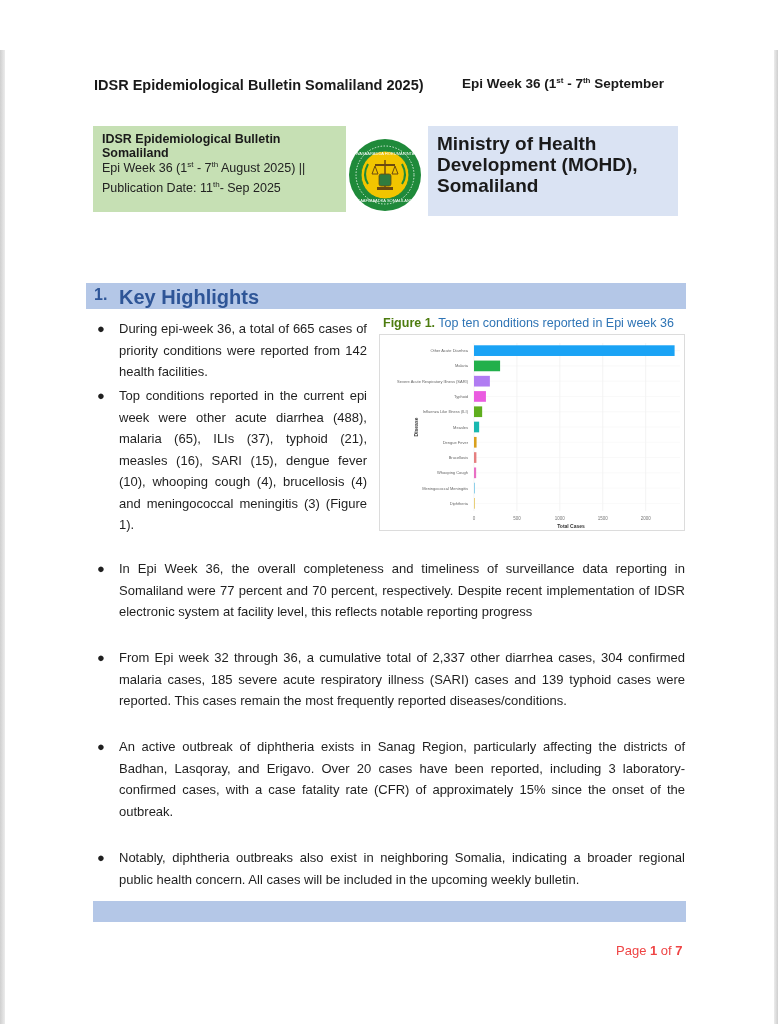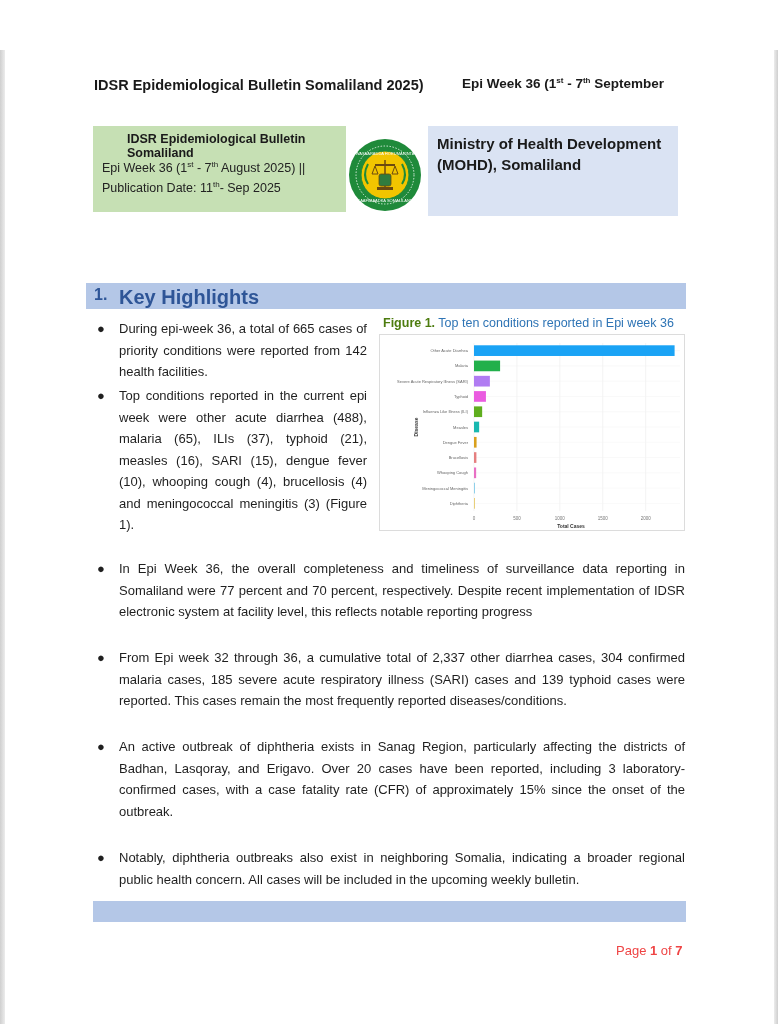--- a/index.html
+++ b/index.html
@@ -9,27 +9,27 @@
   }
   .edge-left { position: absolute; left: 0; top: 50px; width: 5px; bottom: 0; background: linear-gradient(to right, #cfcfcf, #ececec); }
   .edge-right { position: absolute; right: 0; top: 50px; width: 4px; bottom: 0; background: linear-gradient(to left, #cfcfcf, #ececec); }
   .edge-top { position: absolute; left: 0; right: 0; top: 0; height: 50px; background: #ffffff; }
 
   .title-left { position: absolute; left: 94px; top: 74px; width: 330px; font-weight: bold; font-size: 14.5px; line-height: 22px; }
   .title-right { position: absolute; left: 462px; top: 76px; font-weight: bold; font-size: 13.5px; }
   sup { font-size: 8px; vertical-align: super; line-height: 0; }
 
   .green-box { position: absolute; left: 93px; top: 126px; width: 253px; height: 86px; background: #c6e0b4; font-size: 12.5px; }
-  .green-box .gb-title { position: absolute; left: 9px; top: 6px; font-weight: bold; font-size: 12.5px; margin-left: 25px; }
+  .green-box .gb-title { position: absolute; left: 9px; top: 6px; font-weight: bold; font-size: 12.5px; }
   .green-box .gb-line { position: absolute; left: 9px; top: 32px; width: 240px; line-height: 20px; font-size: 12.5px; color: #222; }
 
   .logo { position: absolute; left: 348px; top: 138px; width: 74px; height: 74px; }
 
   .blue-box { position: absolute; left: 428px; top: 126px; width: 250px; height: 90px; background: #dae3f3; }
-  .blue-box .bb-title { position: absolute; left: 9px; top: 7px; width: 235px; font-weight: bold; font-size: 15px; line-height: 21px; }
+  .blue-box .bb-title { position: absolute; left: 9px; top: 7px; width: 235px; font-weight: bold; font-size: 19px; line-height: 21px; }
   .blue-box .bb-dept { position: absolute; left: 9px; top: 59px; font-weight: bold; font-size: 12.5px; }
 
   .section-bar { position: absolute; left: 86px; top: 283px; width: 600px; height: 26px; background: #b4c7e7; }
   .section-bar .num { position: absolute; left: 8px; top: 3px; font-weight: bold; font-size: 16px; color: #2e5597; }
   .section-bar .label { position: absolute; left: 33px; top: 3px; font-weight: bold; font-size: 20px; color: #2e5597; }
 
   .bullet { position: absolute; font-size: 13px; line-height: 21.5px; color: #1f1f1f; }
   .bullet .dot { position: absolute; left: -22px; top: 0; font-size: 13px; }
   .bullet p { margin: 0; text-align: justify; }
   .b1 { left: 119px; top: 318px; width: 248px; }

